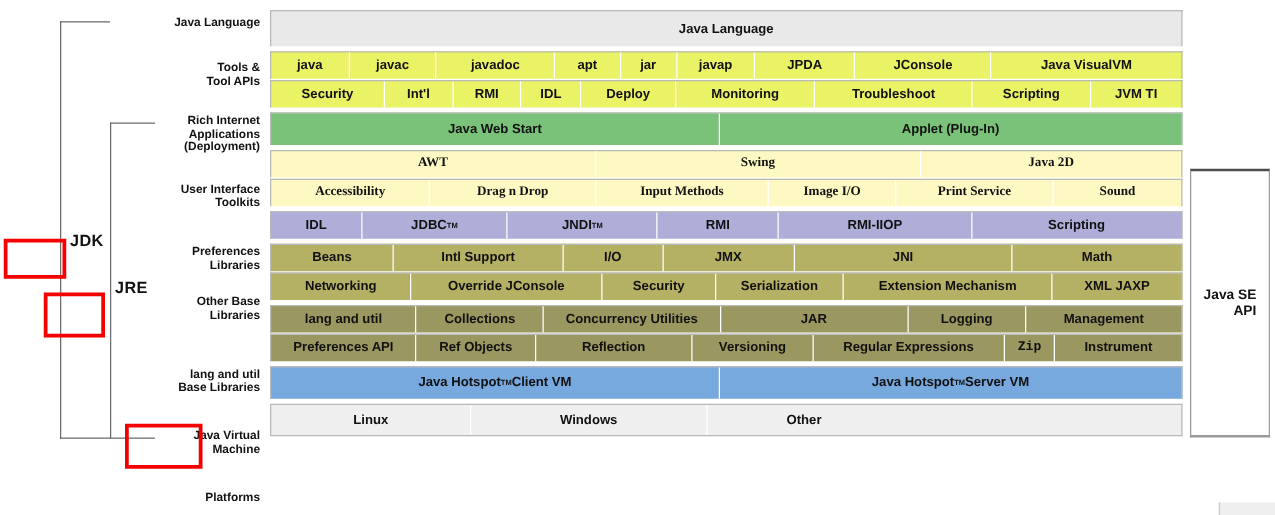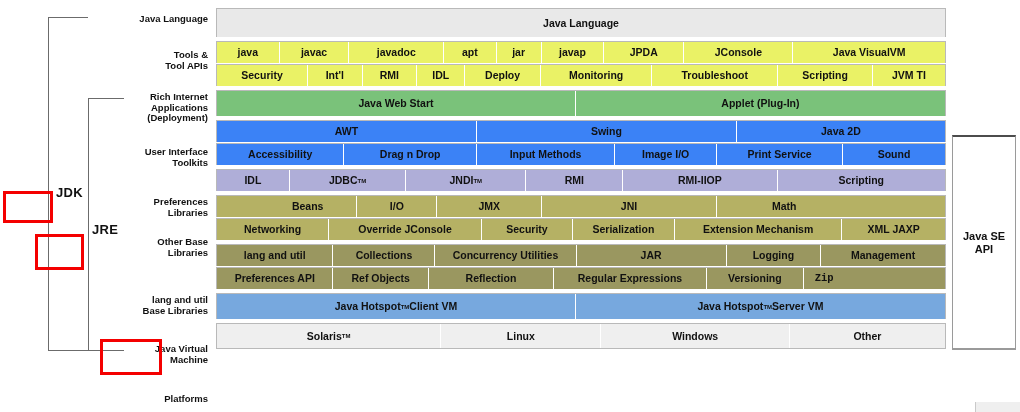--- a/index.html
+++ b/index.html
@@ -58,21 +58,21 @@
   .grpgap{height:3px;background:#ffffff;}
 
   .h22{height:22px;}
   .h26{height:26px;}
   .h29{height:29px;}
 
   
   .c-lang{background:#e9e9e9;}
   .c-tools{background:#eaf266;}
   .c-rich{background:#7ac27a;}
-  .c-ui{background:#3b82f6;}
+  .c-ui{background:#fef9c3;font-family:Liberation Serif, serif;}
   .c-int{background:#afaed8;}
   .c-other{background:#b5b164;}
   .c-base{background:#9a9760;}
   .c-jvm{background:#77a8de;}
   .c-plat{background:#efefef;}
 
   .sup{font-size:6px;vertical-align:super;font-weight:bold;}
 
   
   #seapi{
@@ -253,22 +253,25 @@
         </div>
         <div class="cell" style="width: 21.2%;">
           <span>RMI-IIOP</span>
         </div>
         <div class="cell" style="width: 23%;">
           <span>Scripting</span>
         </div>
       </div>
       <div class="grpgap"></div>
       <div class="band c-other h22">
-        <div class="cell" style="width: 13.5%; margin-left: 42px;">
+        <div class="cell" style="width: 13.5%;">
           <span>Beans</span>
+        </div>
+        <div class="cell" style="width: 18.6%;">
+          <span>Intl Support</span>
         </div>
         <div class="cell" style="width: 11%;">
           <span>I/O</span>
         </div>
         <div class="cell" style="width: 14.4%;">
           <span>JMX</span>
         </div>
         <div class="cell" style="width: 24%;">
           <span>JNI</span>
         </div>
@@ -320,62 +323,61 @@
       <div class="band c-base h22">
         <div class="cell" style="width: 16%;">
           <span>Preferences API</span>
         </div>
         <div class="cell" style="width: 13.1%;">
           <span>Ref Objects</span>
         </div>
         <div class="cell" style="width: 17.2%;">
           <span>Reflection</span>
         </div>
+        <div class="cell" style="width: 13.3%;">
+          <span>Versioning</span>
+        </div>
         <div class="cell" style="width: 21%;">
           <span>Regular Expressions</span>
         </div>
-        <div class="cell" style="width: 13.3%;">
-          <span>Versioning</span>
-        </div>
         <div class="cell" style="width: 5.6%; font-family: Liberation Mono, monospace;">
           <span>Zip</span>
+        </div>
+        <div class="cell" style="width: 13.8%;">
+          <span>Instrument</span>
         </div>
       </div>
       <div class="grpgap"></div>
       <div class="band c-jvm h26">
         <div class="cell" style="width: 49.3%;">
           <span>Java Hotspot</span>
           <span class="sup">TM</span>
           <span> Client VM</span>
         </div>
         <div class="cell" style="width: 50.7%;">
           <span>Java Hotspot</span>
           <span class="sup">TM</span>
           <span> Server VM</span>
         </div>
       </div>
       <div class="grpgap"></div>
       <div class="band c-plat h26" style="border-bottom: 1px solid rgb(185, 185, 185);">
-        <div class="cell" style="width: 30.8%;">
-          <span>Solaris</span>
-          <span class="sup">TM</span>
-        </div>
         <div class="cell" style="width: 22%;">
           <span>Linux</span>
         </div>
         <div class="cell" style="width: 25.9%;">
           <span>Windows</span>
         </div>
         <div class="cell" style="width: 21.3%;">
           <span>Other</span>
         </div>
       </div>
     </div>
 
-  <div id="seapi" style="left:952px;top:135px;width:62px;height:211px;">
+  <div id="seapi" style="left:952px;top:135px;width:62px;height:211px;text-align:right;">
     <span style="white-space:pre-line;">Java SE
 API</span>
   </div>
 
   <div class="redbox" style="left:3px;top:191px;width:44px;height:26px;"></div>
   <div class="redbox" style="left:35px;top:234px;width:43px;height:30px;"></div>
   <div class="redbox" style="left:100px;top:339px;width:56px;height:30px;"></div>
 
   <div id="scrollhint" style="left:975px;top:402px;width:45px;height:10px;"></div>
 

